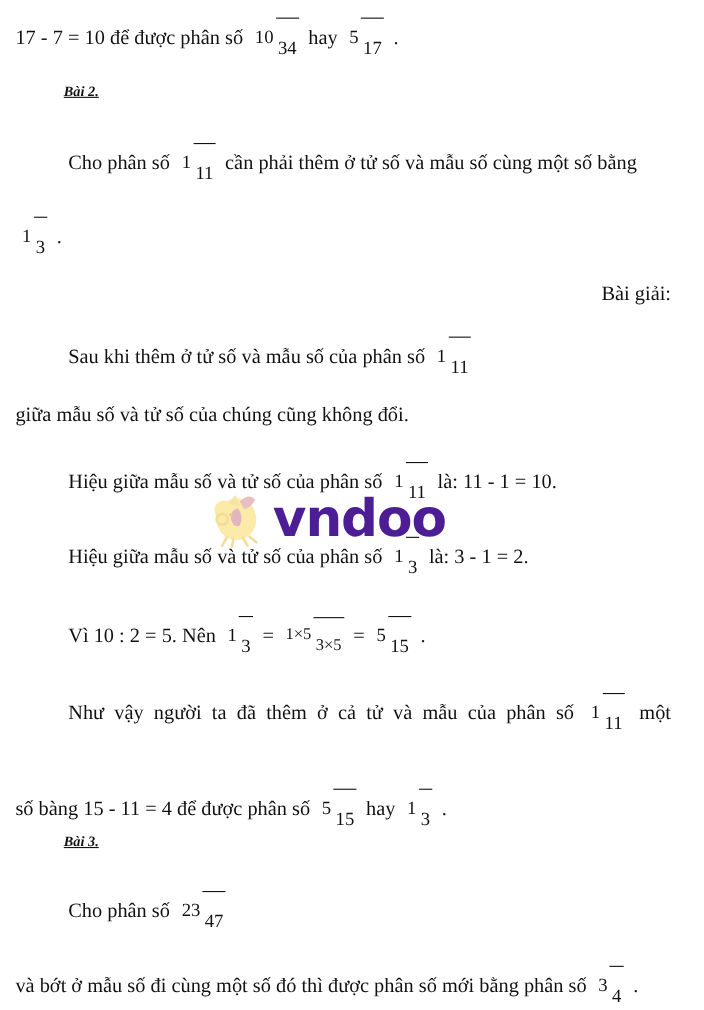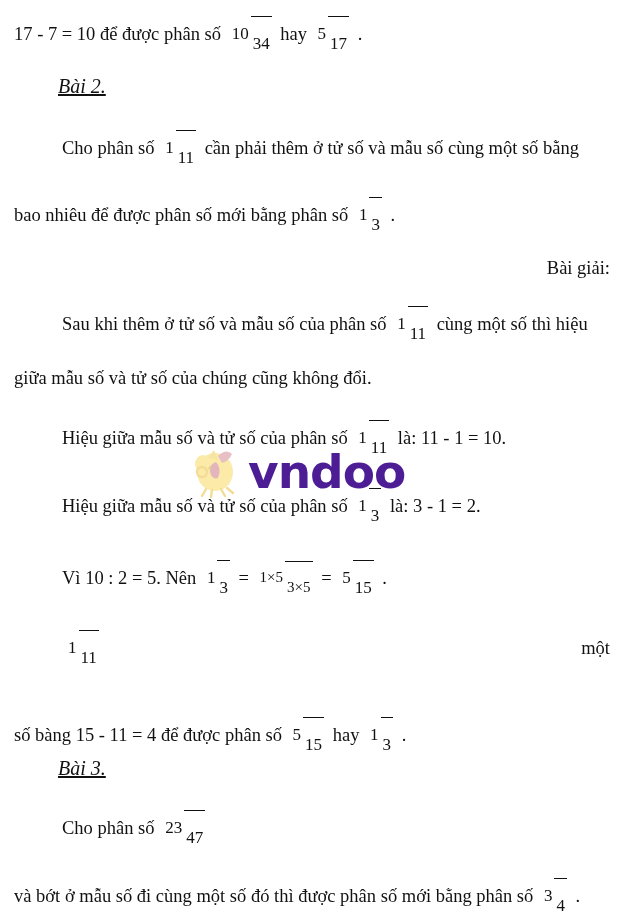--- a/index.html
+++ b/index.html
@@ -73,22 +73,22 @@
   .center {
     position: absolute;
     font-size: 18.5px;
     line-height: 1;
     z-index: 2;
     text-align: right;
   }
 
   .heading {
     position: absolute;
-    font-size: 20px;
-    font-weight: normal;
+    font-size: 13px;
+    font-weight: bold;
     font-style: italic;
     text-decoration: underline;
     line-height: 1;
     white-space: nowrap;
     z-index: 2;
   }
 
   
   .frac {
     display: inline-flex;
@@ -151,37 +151,35 @@
   <div class="line" style="left:62px; top:131px;">
     <span>Cho phân số</span>
     <span class="frac">
       <span class="num">1</span>
       <span class="den">11</span>
     </span>
     <span>cần phải thêm ở tử số và mẫu số cùng một số bằng</span>
   </div>
 
   <div class="line" style="left:14px; top:198px;">
-    <span>bao nhiêu để được phân số mới bằng phân số</span>
     <span class="frac">
       <span class="num">1</span>
       <span class="den">3</span>
     </span>
     <span>.</span>
   </div>
 
   <div class="center" style="left:0px; top:259px; width:610px;">Bài giải:</div>
 
   <div class="line" style="left:62px; top:307px;">
     <span>Sau khi thêm ở tử số và mẫu số của phân số</span>
     <span class="frac">
       <span class="num">1</span>
       <span class="den">11</span>
     </span>
-    <span>cùng một số thì hiệu</span>
   </div>
 
   <div class="line" style="left:14px; top:369px;">giữa mẫu số và tử số của chúng cũng không đổi.</div>
 
   <div class="line" style="left:62px; top:421px;">
     <span>Hiệu giữa mẫu số và tử số của phân số</span>
     <span class="frac">
       <span class="num">1</span>
       <span class="den">11</span>
     </span>
@@ -210,20 +208,21 @@
     </span>
     <span>=</span>
     <span class="frac">
       <span class="num">5</span>
       <span class="den">15</span>
     </span>
     <span>.</span>
   </div>
 
   <div class="just" style="left:62px; top:631px; width:548px;">
+    <span>Như vậy người ta đã thêm ở cả tử và mẫu của phân số</span>
     <span class="frac">
       <span class="num">1</span>
       <span class="den">11</span>
     </span>
     <span>một</span>
   </div>
 
   <div class="line" style="left:14px; top:690px;margin-top:28px;">
     <span>số bàng  15 - 11 = 4  để được phân số</span>
     <span class="frac">

